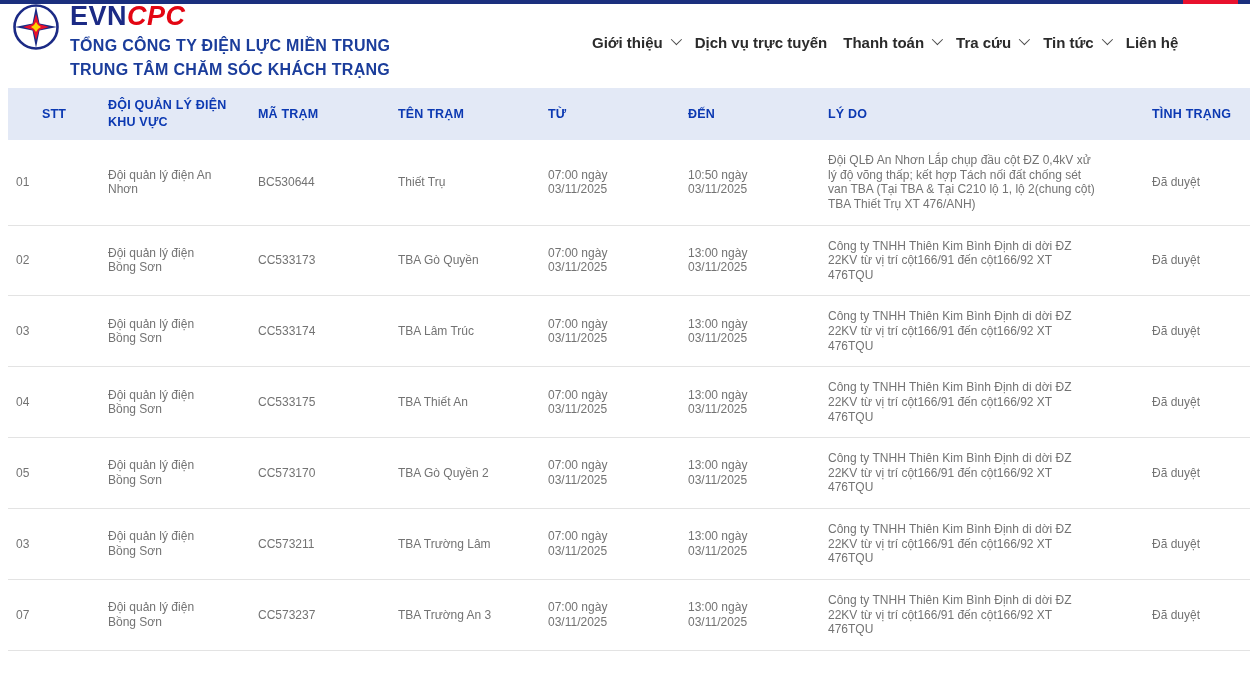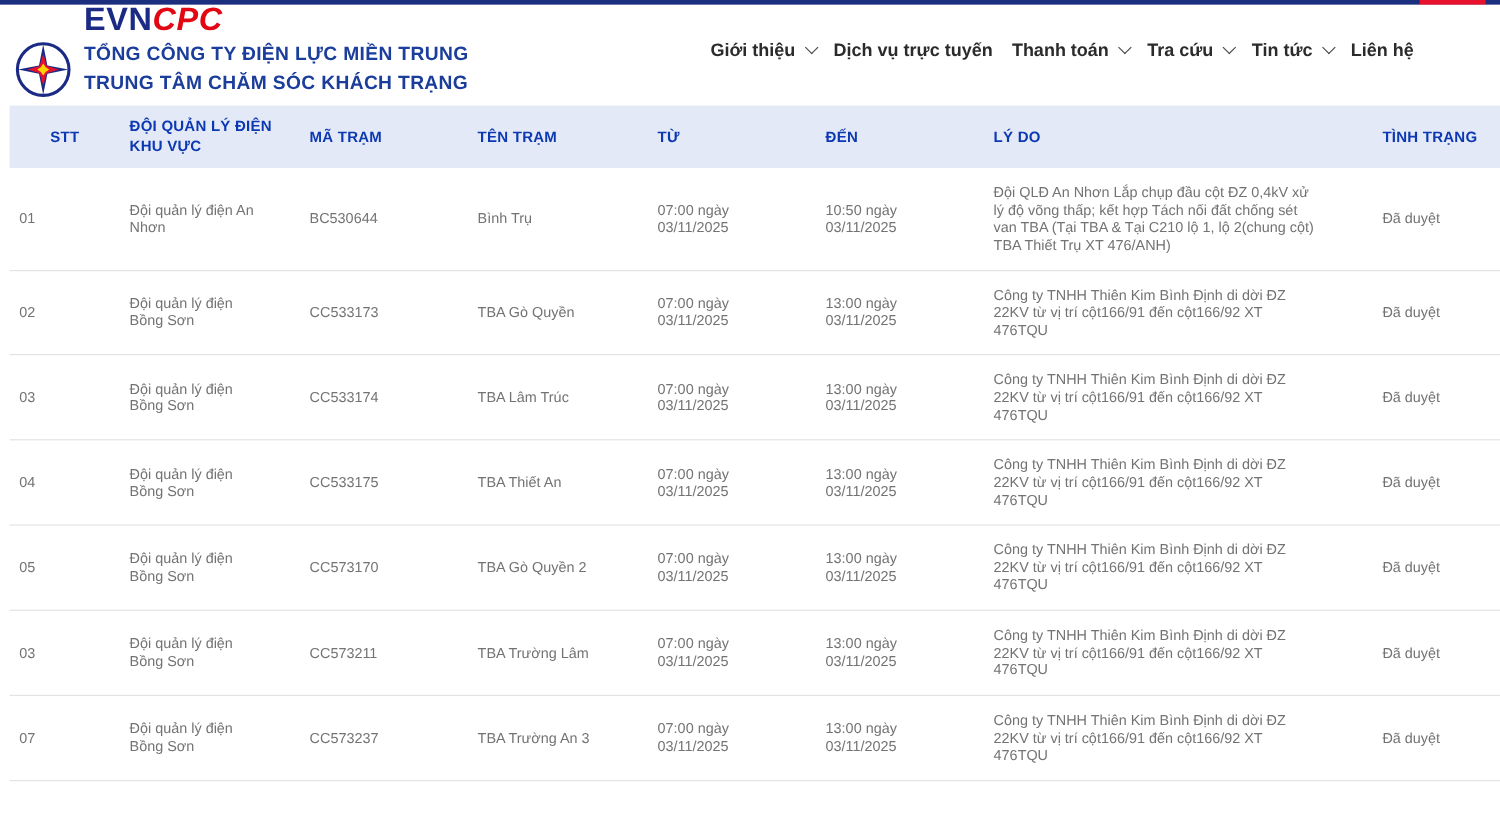--- a/index.html
+++ b/index.html
@@ -5,21 +5,21 @@
   * { margin:0; padding:0; box-sizing:border-box; }
   html,body { width:1250px; height:692px; overflow:hidden; background:#fff;
     font-family:"Liberation Sans","DejaVu Sans",sans-serif; }
 
   
   .topbar { position:relative; height:4px; background:#1b2f7e; }
   .topbar-accent { position:absolute; top:0; bottom:0; left:1183px; width:55px; background:#e8112d; }
 
   
   .site-header { position:relative; height:76px; background:#fff; display:flex; align-items:center; padding-left:12px; }
-  .logo-wrap { display:flex; align-items:flex-end; cursor:pointer; }
+  .logo-wrap { display:flex; align-items:flex-start; cursor:pointer; }
   .logo-svg { width:48px; height:48px; }
   .brand-text { margin-left:10px; }
   .brand-row { font-size:27px; font-weight:bold; font-style:italic; letter-spacing:.5px; line-height:1; margin-bottom:4px; }
   .brand-evn { color:#1b2a85; font-style:normal; }
   .brand-cpc { color:#e30613; }
   .brand-sub { font-size:16px; font-weight:bold; color:#1b3d9b; line-height:1.5; letter-spacing:.3px; }
 
   .main-nav { position:absolute; left:592px; top:0; height:100%; display:flex; gap:16px; white-space:nowrap; }
   .nav-item { display:flex; align-items:center; gap:8px; font-size:15px; font-weight:bold; color:#2b2b2b; text-decoration:none; cursor:pointer; }
   .chev { width:8px; height:8px; border-right:1.8px solid #4a4a4a; border-bottom:1.8px solid #4a4a4a; transform:rotate(45deg) translateY(-2px); margin-top:-3px; }
@@ -111,21 +111,21 @@
         <th class="c-to">ĐẾN</th>
         <th class="c-reason">LÝ DO</th>
         <th class="c-status">TÌNH TRẠNG</th>
       </tr>
     </thead>
     <tbody>
   <tr>
     <td class="c-stt">01</td>
     <td class="c-team">Đội quản lý điện An Nhơn</td>
     <td class="c-code">BC530644</td>
-    <td class="c-name">Bình Trụ</td>
+    <td class="c-name">Thiết Trụ</td>
     <td class="c-from">07:00 ngày 03/11/2025</td>
     <td class="c-to">10:50 ngày 03/11/2025</td>
     <td class="c-reason">Đội QLĐ An Nhơn Lắp chụp đầu cột ĐZ 0,4kV xử lý độ võng thấp; kết hợp Tách nối đất chống sét van TBA (Tại TBA &amp; Tại C210 lộ 1, lộ 2(chung cột) TBA Thiết Trụ XT 476/ANH)</td>
     <td class="c-status">Đã duyệt</td>
   </tr>
 
   <tr>
     <td class="c-stt">02</td>
     <td class="c-team">Đội quản lý điện Bồng Sơn</td>
     <td class="c-code">CC533173</td>

